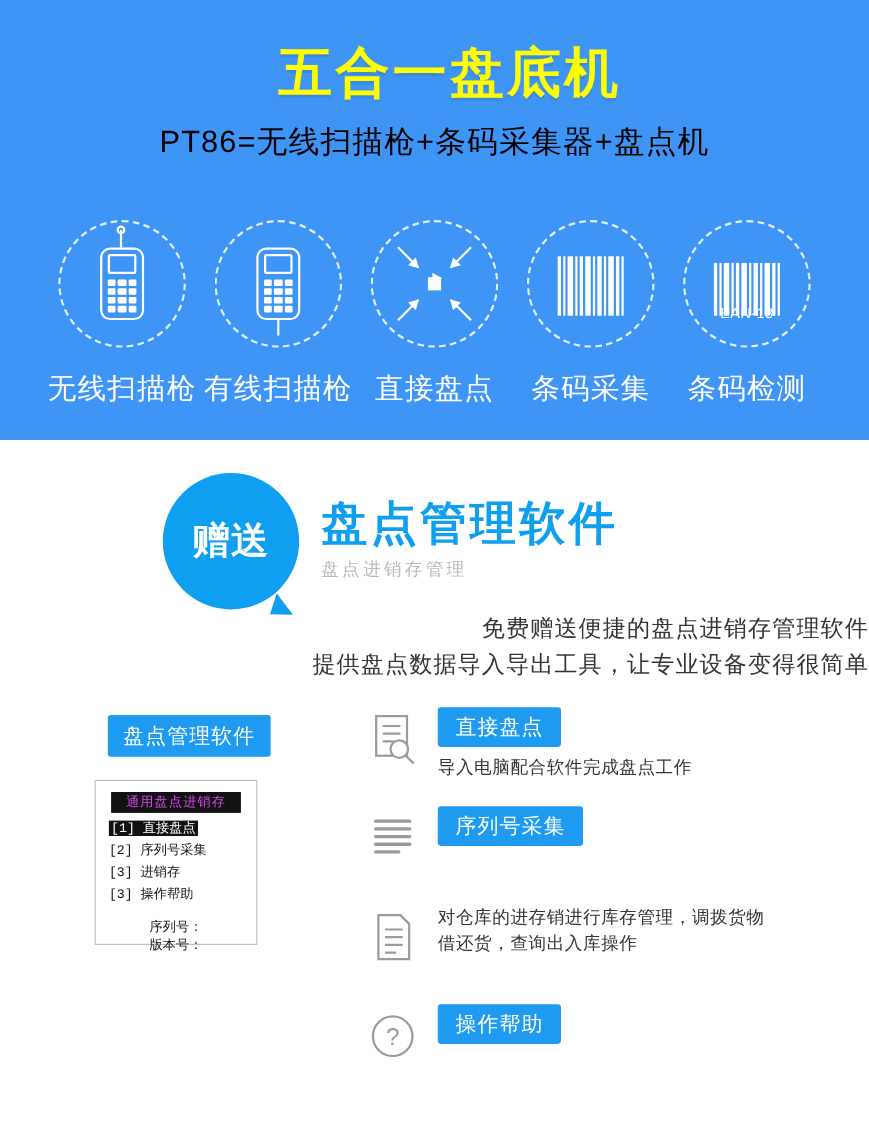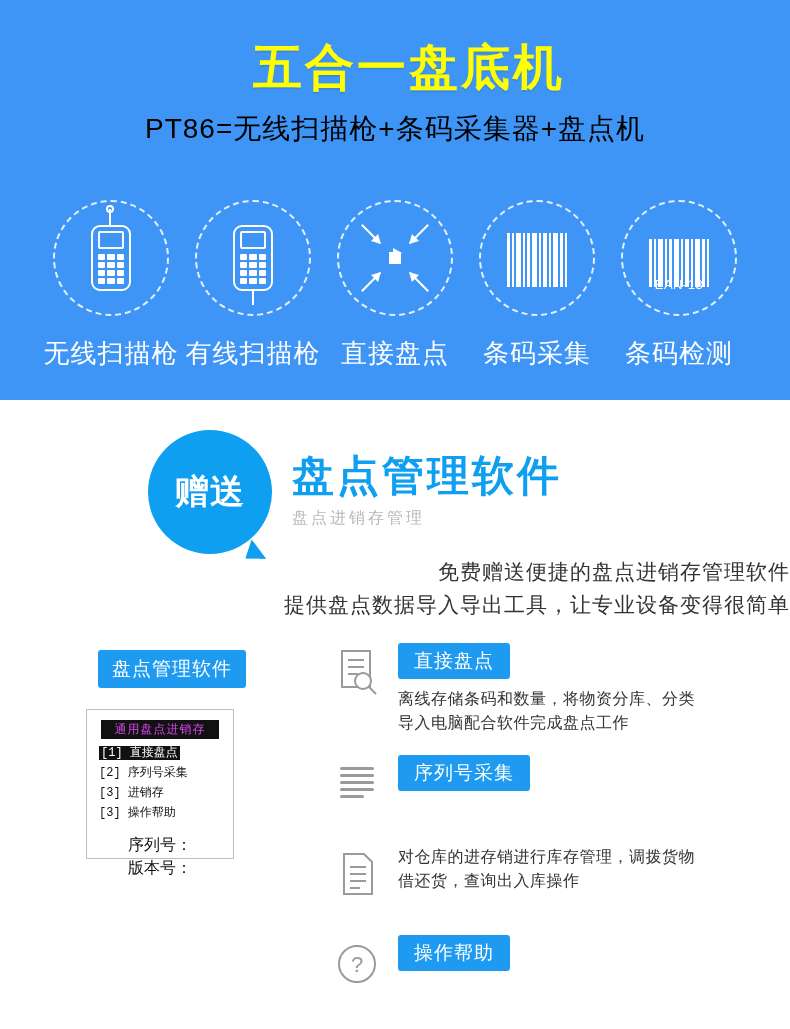--- a/index.html
+++ b/index.html
@@ -162,21 +162,21 @@
     padding:8px 10px;
     font-family:"Liberation Mono","DejaVu Sans Mono",monospace;
     font-size:12px;color:#111;
   }
   .scr-title{
     text-align:center;background:#111;color:#d946ef;
     font-size:12px;padding:1px 0;margin:2px 4px 5px 4px;letter-spacing:1px;
   }
   .scr-line{margin:3px 0 3px 2px;font-size:12px;letter-spacing:0px;white-space:nowrap;}
   .scr-line .sel{background:#111;color:#fff;padding:0 2px;}
-  .scr-foot{margin-top:14px;text-align:center;font-size:16px;line-height:1.45;}
+  .scr-foot{margin-top:14px;text-align:center;font-size:12px;line-height:1.45;}
 
   .items{
     position:absolute;left:336px;top:-6px;width:430px;
   }
   .item{position:relative;margin-bottom:20px;min-height:70px;}
   .item-icon{
     position:absolute;left:0;top:6px;width:44px;height:46px;color:#9a9a9a;
   }
   .item-head{
     display:inline-block;margin-left:62px;
@@ -353,21 +353,20 @@
               <rect x="6" y="2" width="28" height="36" fill="none" stroke="#9a9a9a" stroke-width="2"></rect>
               <line x1="12" y1="11" x2="28" y2="11" stroke="#9a9a9a" stroke-width="2"></line>
               <line x1="12" y1="18" x2="28" y2="18" stroke="#9a9a9a" stroke-width="2"></line>
               <line x1="12" y1="25" x2="22" y2="25" stroke="#9a9a9a" stroke-width="2"></line>
               <circle cx="27" cy="32" r="8" fill="#fff" stroke="#9a9a9a" stroke-width="2"></circle>
               <line x1="33" y1="38" x2="40" y2="45" stroke="#9a9a9a" stroke-width="2"></line>
             </svg>
           </div>
           <div class="item-head">直接盘点</div>
           <div class="item-body">
-            <div>离线存储条码和数量，将物资分库、分类</div>
             <div>导入电脑配合软件完成盘点工作</div>
           </div>
         </div>
 
         <div class="item">
           <div class="item-icon lines">
             <svg viewBox="0 0 44 46" width="44" height="46" aria-hidden="true">
               <g fill="#9a9a9a">
                 <rect x="4" y="6" width="34" height="3" rx="1.5"></rect>
                 <rect x="4" y="13" width="34" height="3" rx="1.5"></rect>

